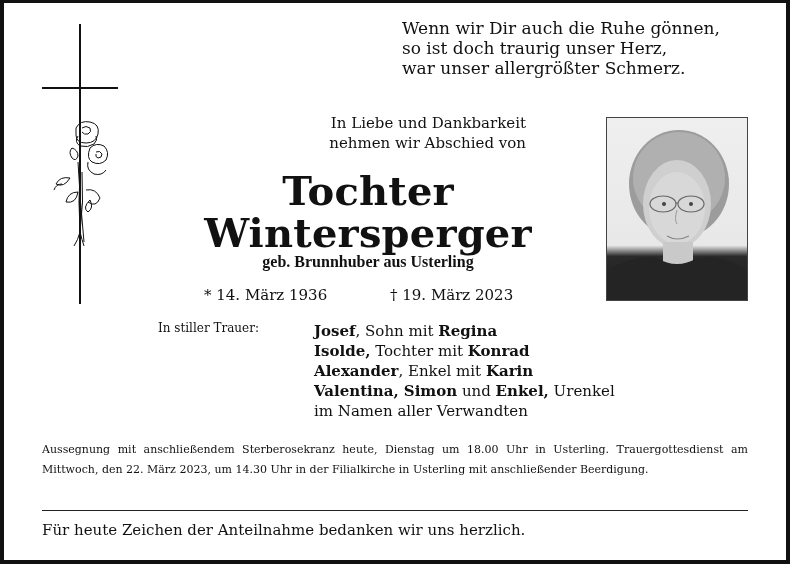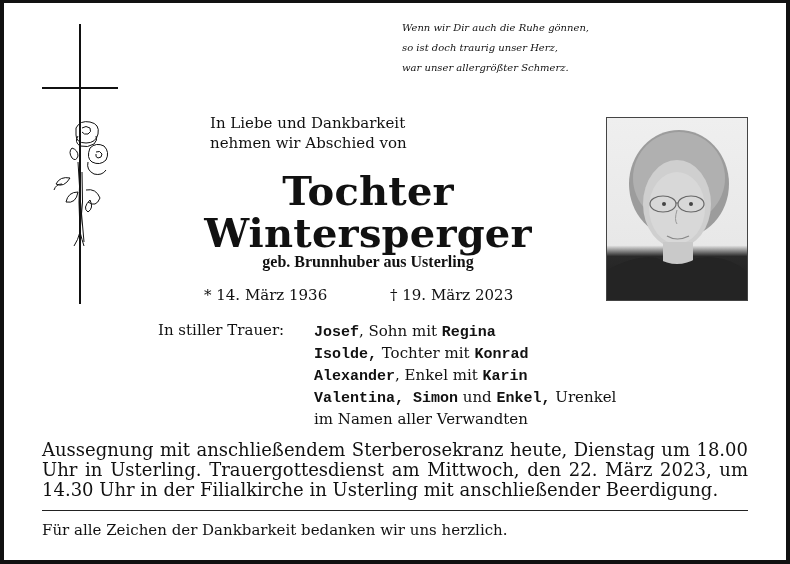--- a/index.html
+++ b/index.html
@@ -1,30 +1,30 @@
 <!DOCTYPE html>
 <html><head>
 <meta charset="utf-8">
 <style>
   html,body{margin:0;padding:0;background:#fff;}
   body{width:790px;height:564px;position:relative;overflow:hidden;font-family:"DejaVu Serif",serif;color:#111;}
   .frame{position:absolute;left:0;top:0;width:790px;height:564px;box-sizing:border-box;border:4px solid #111;border-top-width:3px;border-left-width:4px;}
-  .poem{position:absolute;left:402px;top:18px;font-style:italic;font-size:10px;line-height:20px;white-space:nowrap;}
+  .poem{position:absolute;left:402px;top:18px;font-size:17px;line-height:20px;white-space:nowrap;}
   .cross-wrap{position:absolute;left:38px;top:22px;width:82px;height:284px;}
-  .intro{position:absolute;left:210px;top:113px;width:316px;text-align:left;font-size:15px;line-height:20px;}
+  .intro{position:absolute;left:210px;top:113px;width:316px;text-align:right;font-size:15px;line-height:20px;}
   .name{position:absolute;left:190px;top:170px;width:356px;text-align:center;font-weight:bold;font-size:40px;line-height:42px;letter-spacing:0.2px;}
   .born-name{position:absolute;left:190px;top:253px;width:356px;text-align:center;font-weight:bold;font-size:16px;font-family:Liberation Serif, serif;}
   .dates{position:absolute;left:204px;top:286px;font-size:15px;white-space:nowrap;}
   .dates .d2{position:absolute;left:186px;top:0;}
   .photo{position:absolute;left:606px;top:117px;width:140px;height:182px;border:1px solid #444;background:radial-gradient(ellipse 38% 30% at 52% 40%, #d9d9d9 0%, #c2c2c2 55%, #9a9a9a 70%, transparent 72%),radial-gradient(ellipse 45% 40% at 50% 34%, #8d8d8d 0%, #a8a8a8 60%, transparent 62%),linear-gradient(to bottom,#efefef 0%,#e8e8e8 70%,#2a2a2a 76%,#1c1c1c 100%);overflow:hidden;}
   .photo svg{position:absolute;left:0;top:0;}
-  .mourn-label{position:absolute;left:158px;top:321px;font-size:15px;}
+  .mourn-label{position:absolute;left:158px;top:321px;font-size:12px;}
   .mourners{position:absolute;left:314px;top:321px;font-size:15px;line-height:20px;white-space:nowrap;}
-  .mourners b{font-weight:bold;font-family:Liberation Mono, monospace;}
-  .service{position:absolute;left:42px;top:440px;width:706px;font-size:18px;line-height:20px;text-align:justify;}
+  .mourners b{font-weight:bold;}
+  .service{position:absolute;left:42px;top:440px;width:706px;font-size:11px;line-height:20px;text-align:justify;}
   .rule{position:absolute;left:42px;top:510px;width:706px;height:1px;background:#222;}
   .thanks{position:absolute;left:42px;top:521px;font-size:15px;}
 </style>
 </head>
 <body>
 
 <div class="frame"></div>
 
 <div class="poem">
   <div>Wenn wir Dir auch die Ruhe gönnen,</div>
@@ -109,13 +109,13 @@
   <div><b>Isolde,</b><span> Tochter mit </span><b>Konrad</b></div>
   <div><b>Alexander</b><span>, Enkel mit </span><b>Karin</b></div>
   <div><b>Valentina, Simon</b><span> und </span><b>Enkel,</b><span> Urenkel</span></div>
   <div><span>im Namen aller Verwandten</span></div>
 </div>
 
 <div class="service">Aussegnung mit anschließendem Sterberosekranz heute, Dienstag um 18.00 Uhr in Usterling. Trauergottesdienst am Mittwoch, den 22. März 2023, um 14.30 Uhr in der Filialkirche in Usterling mit anschließender Beerdigung.</div>
 
 <div class="rule"></div>
 
-<div class="thanks">Für alle Zeichen der Dankbarkeit bedanken wir uns herzlich.</div>
+<div class="thanks">Für heute Zeichen der Anteilnahme bedanken wir uns herzlich.</div>
 
 </body></html>

